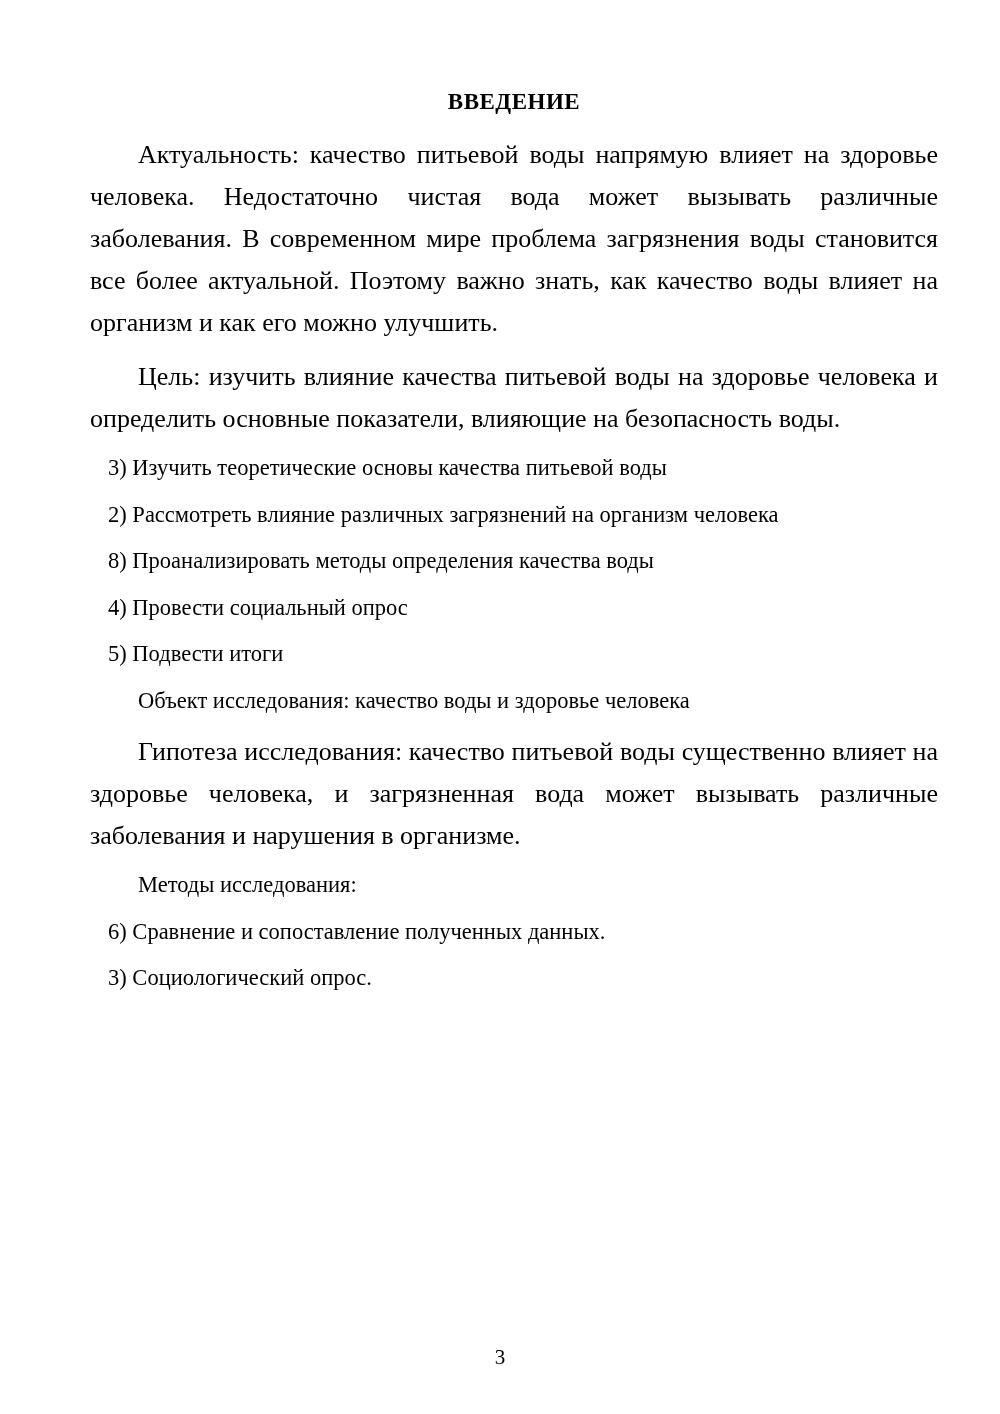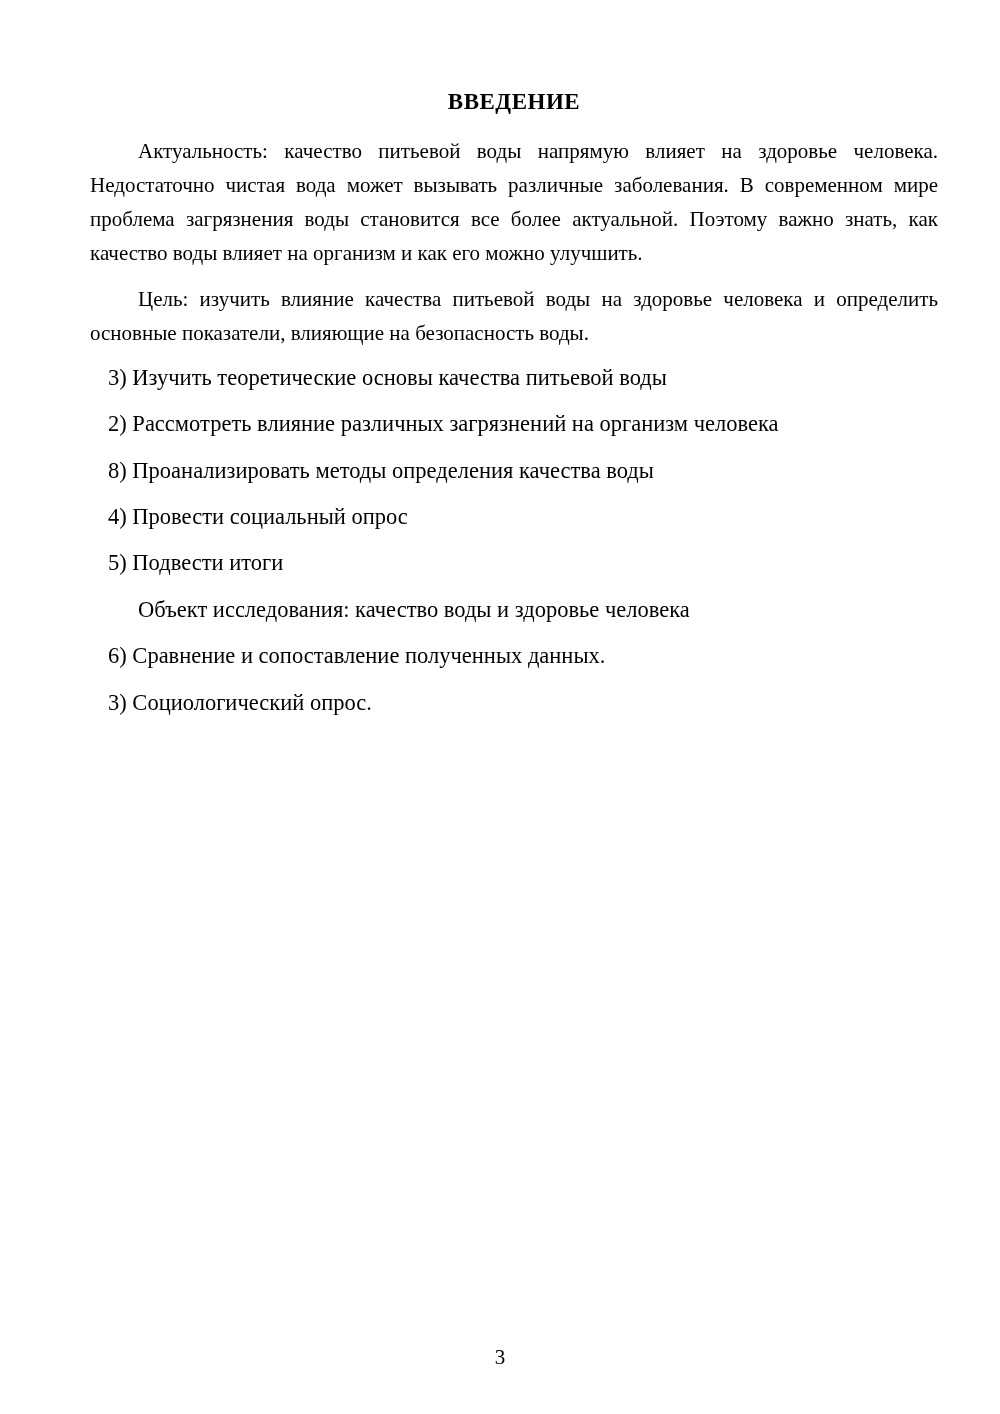--- a/index.html
+++ b/index.html
@@ -23,21 +23,21 @@
   }
   .doc-title {
     text-align: center;
     font-weight: bold;
     font-size: 23px;
     letter-spacing: 0.5px;
     margin: 0 0 18px 0;
     line-height: 1.2;
   }
   .para {
-    font-size: 21px;
+    font-size: 26px;
     line-height: 1.62;
     text-align: justify;
     text-justify: inter-word;
     margin: 12px 0 10px 0;
     text-indent: 48px;
     hyphens: none;
   }
   .subhead {
     font-size: 22.5px;
     line-height: 1.62;
@@ -84,20 +84,22 @@
 
   <p class="listitem">3) Изучить теоретические основы качества питьевой воды</p>
   <p class="listitem">2) Рассмотреть влияние различных загрязнений на организм человека</p>
   <p class="listitem">8) Проанализировать методы определения качества воды</p>
   <p class="listitem">4) Провести социальный опрос</p>
   <p class="listitem">5) Подвести итоги</p>
 
   <p class="indented-line">Объект исследования: качество воды и здоровье человека</p>
 
 
+  <p class="para">Гипотеза исследования: качество питьевой воды существенно влияет на здоровье человека, и загрязненная вода может вызывать различные заболевания и нарушения в организме.</p>
 
+  <p class="subhead">Методы исследования:</p>
 
   <p class="listitem">6) Сравнение и сопоставление полученных данных.</p>
   <p class="listitem">3) Социологический опрос.</p>
 
   <div class="page-number">3</div>
 
 </div>
 
 </body></html>

